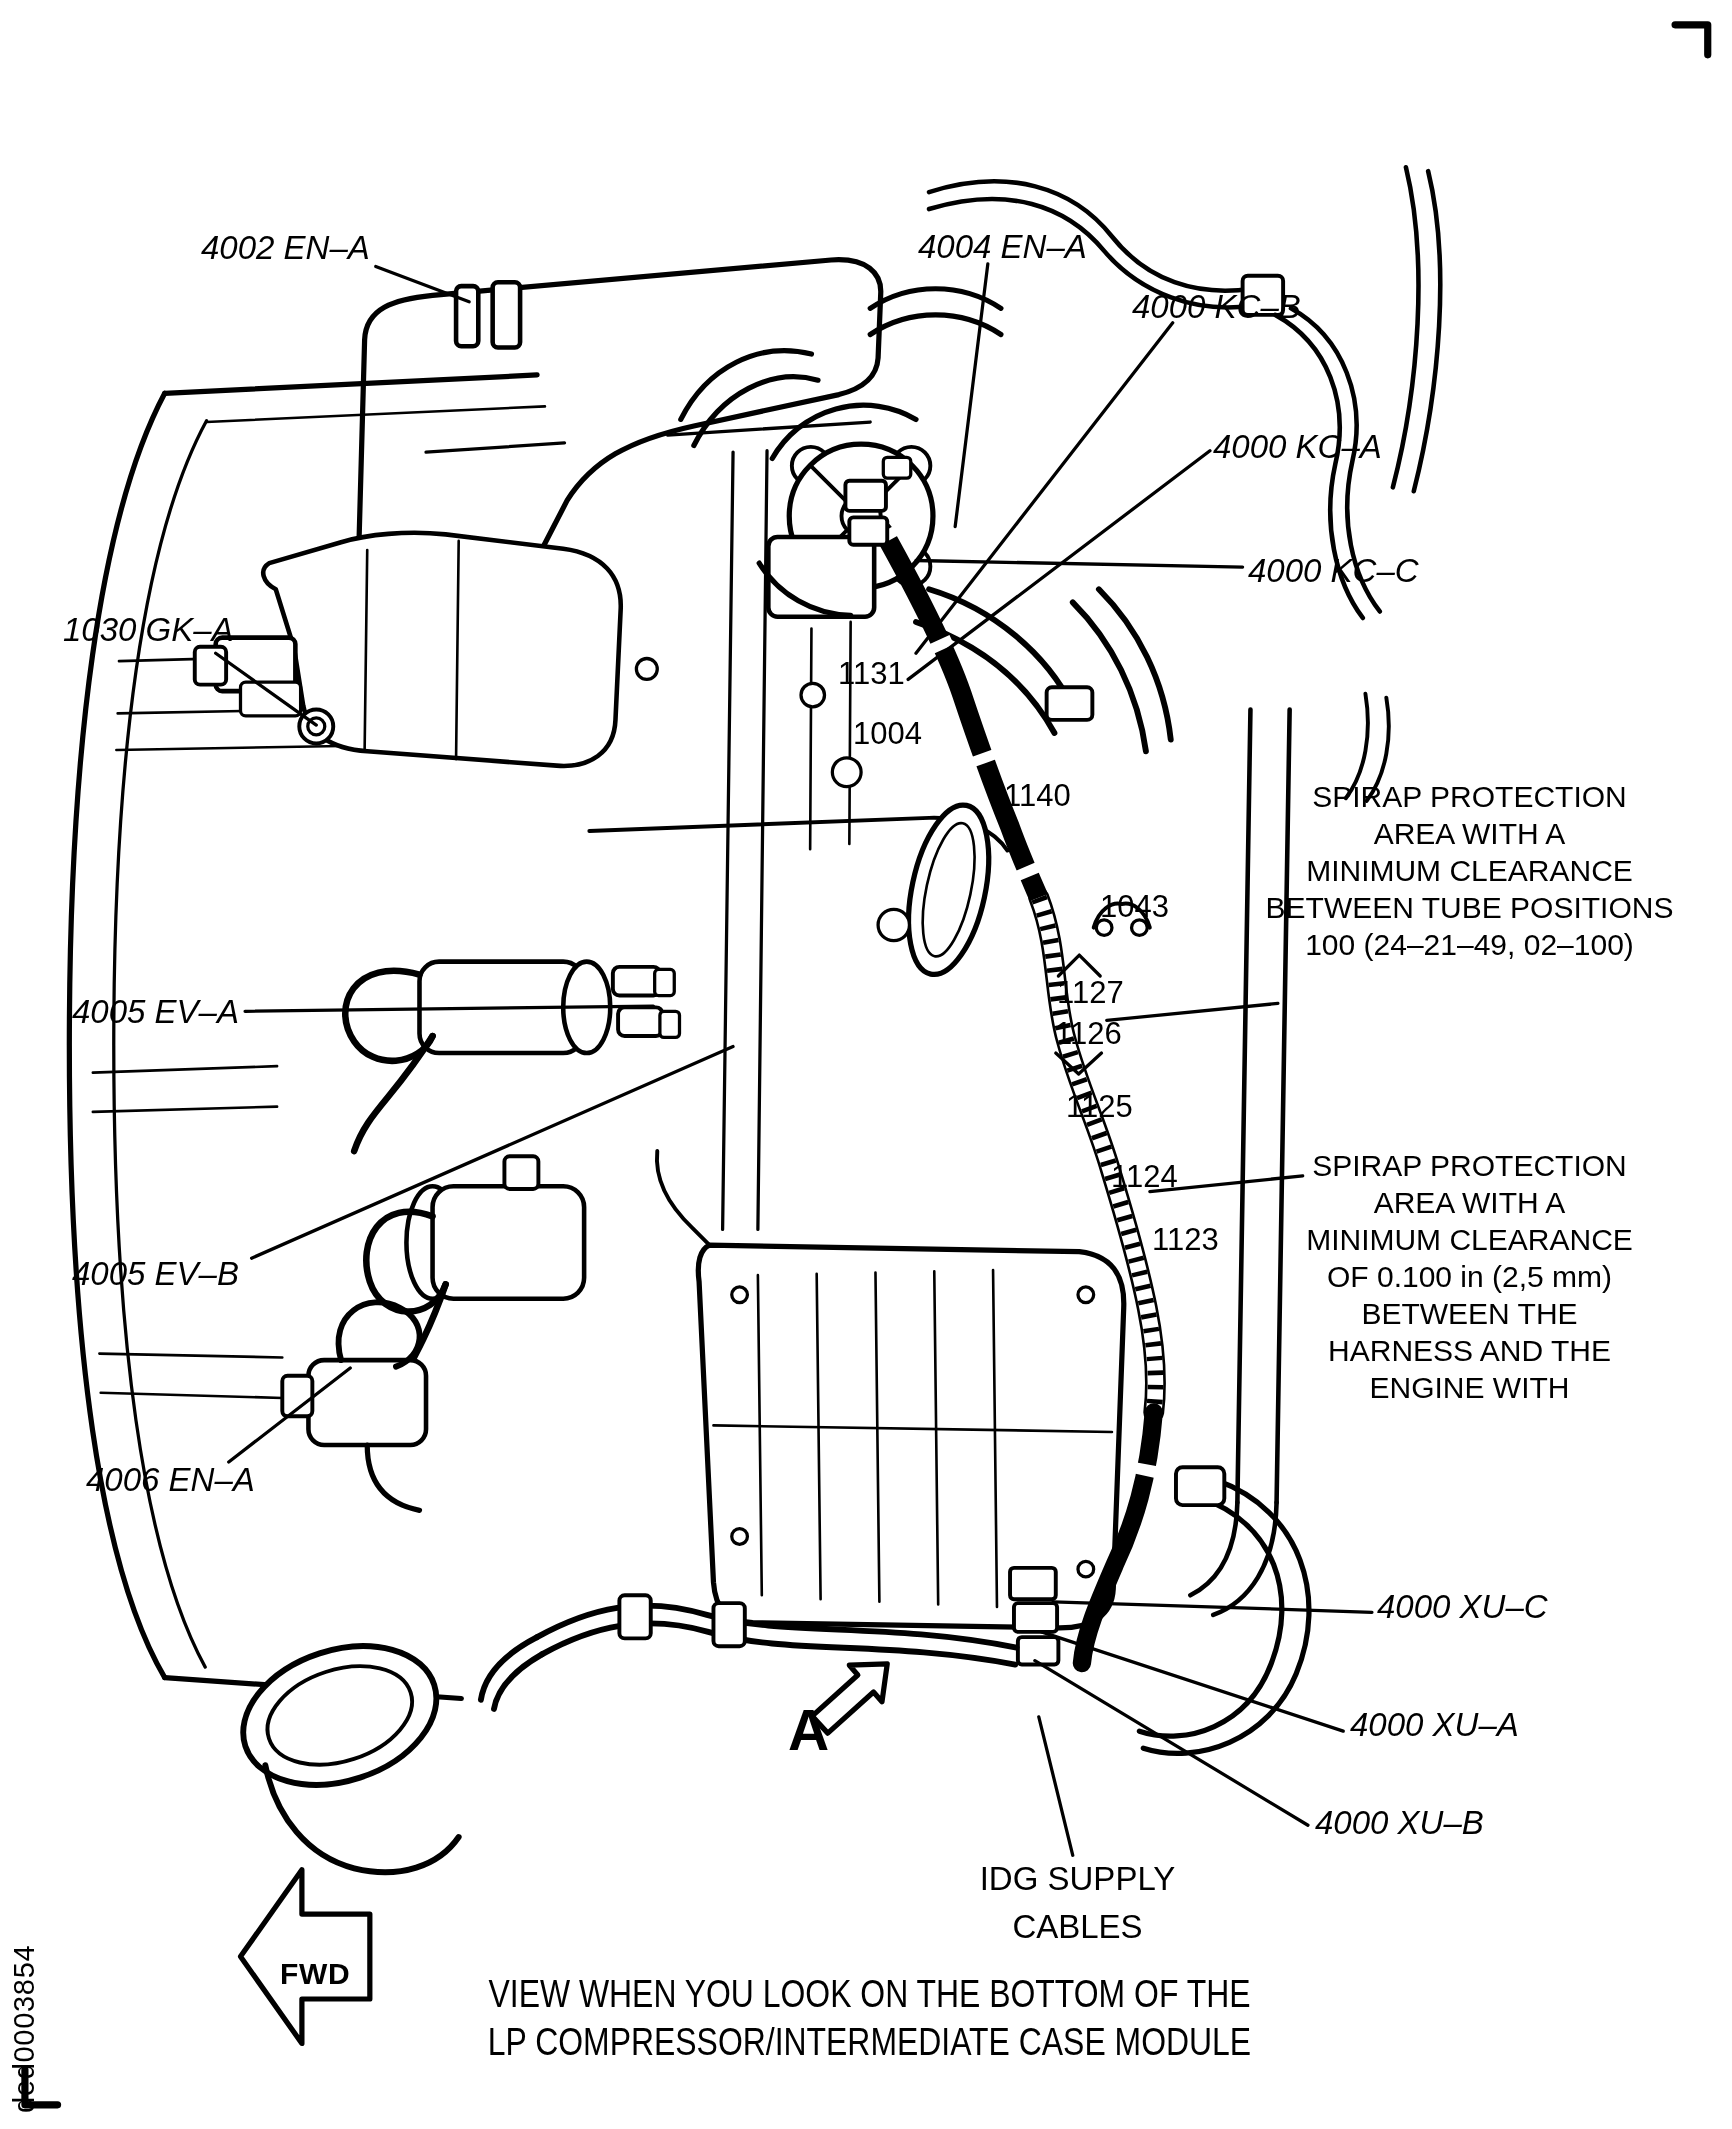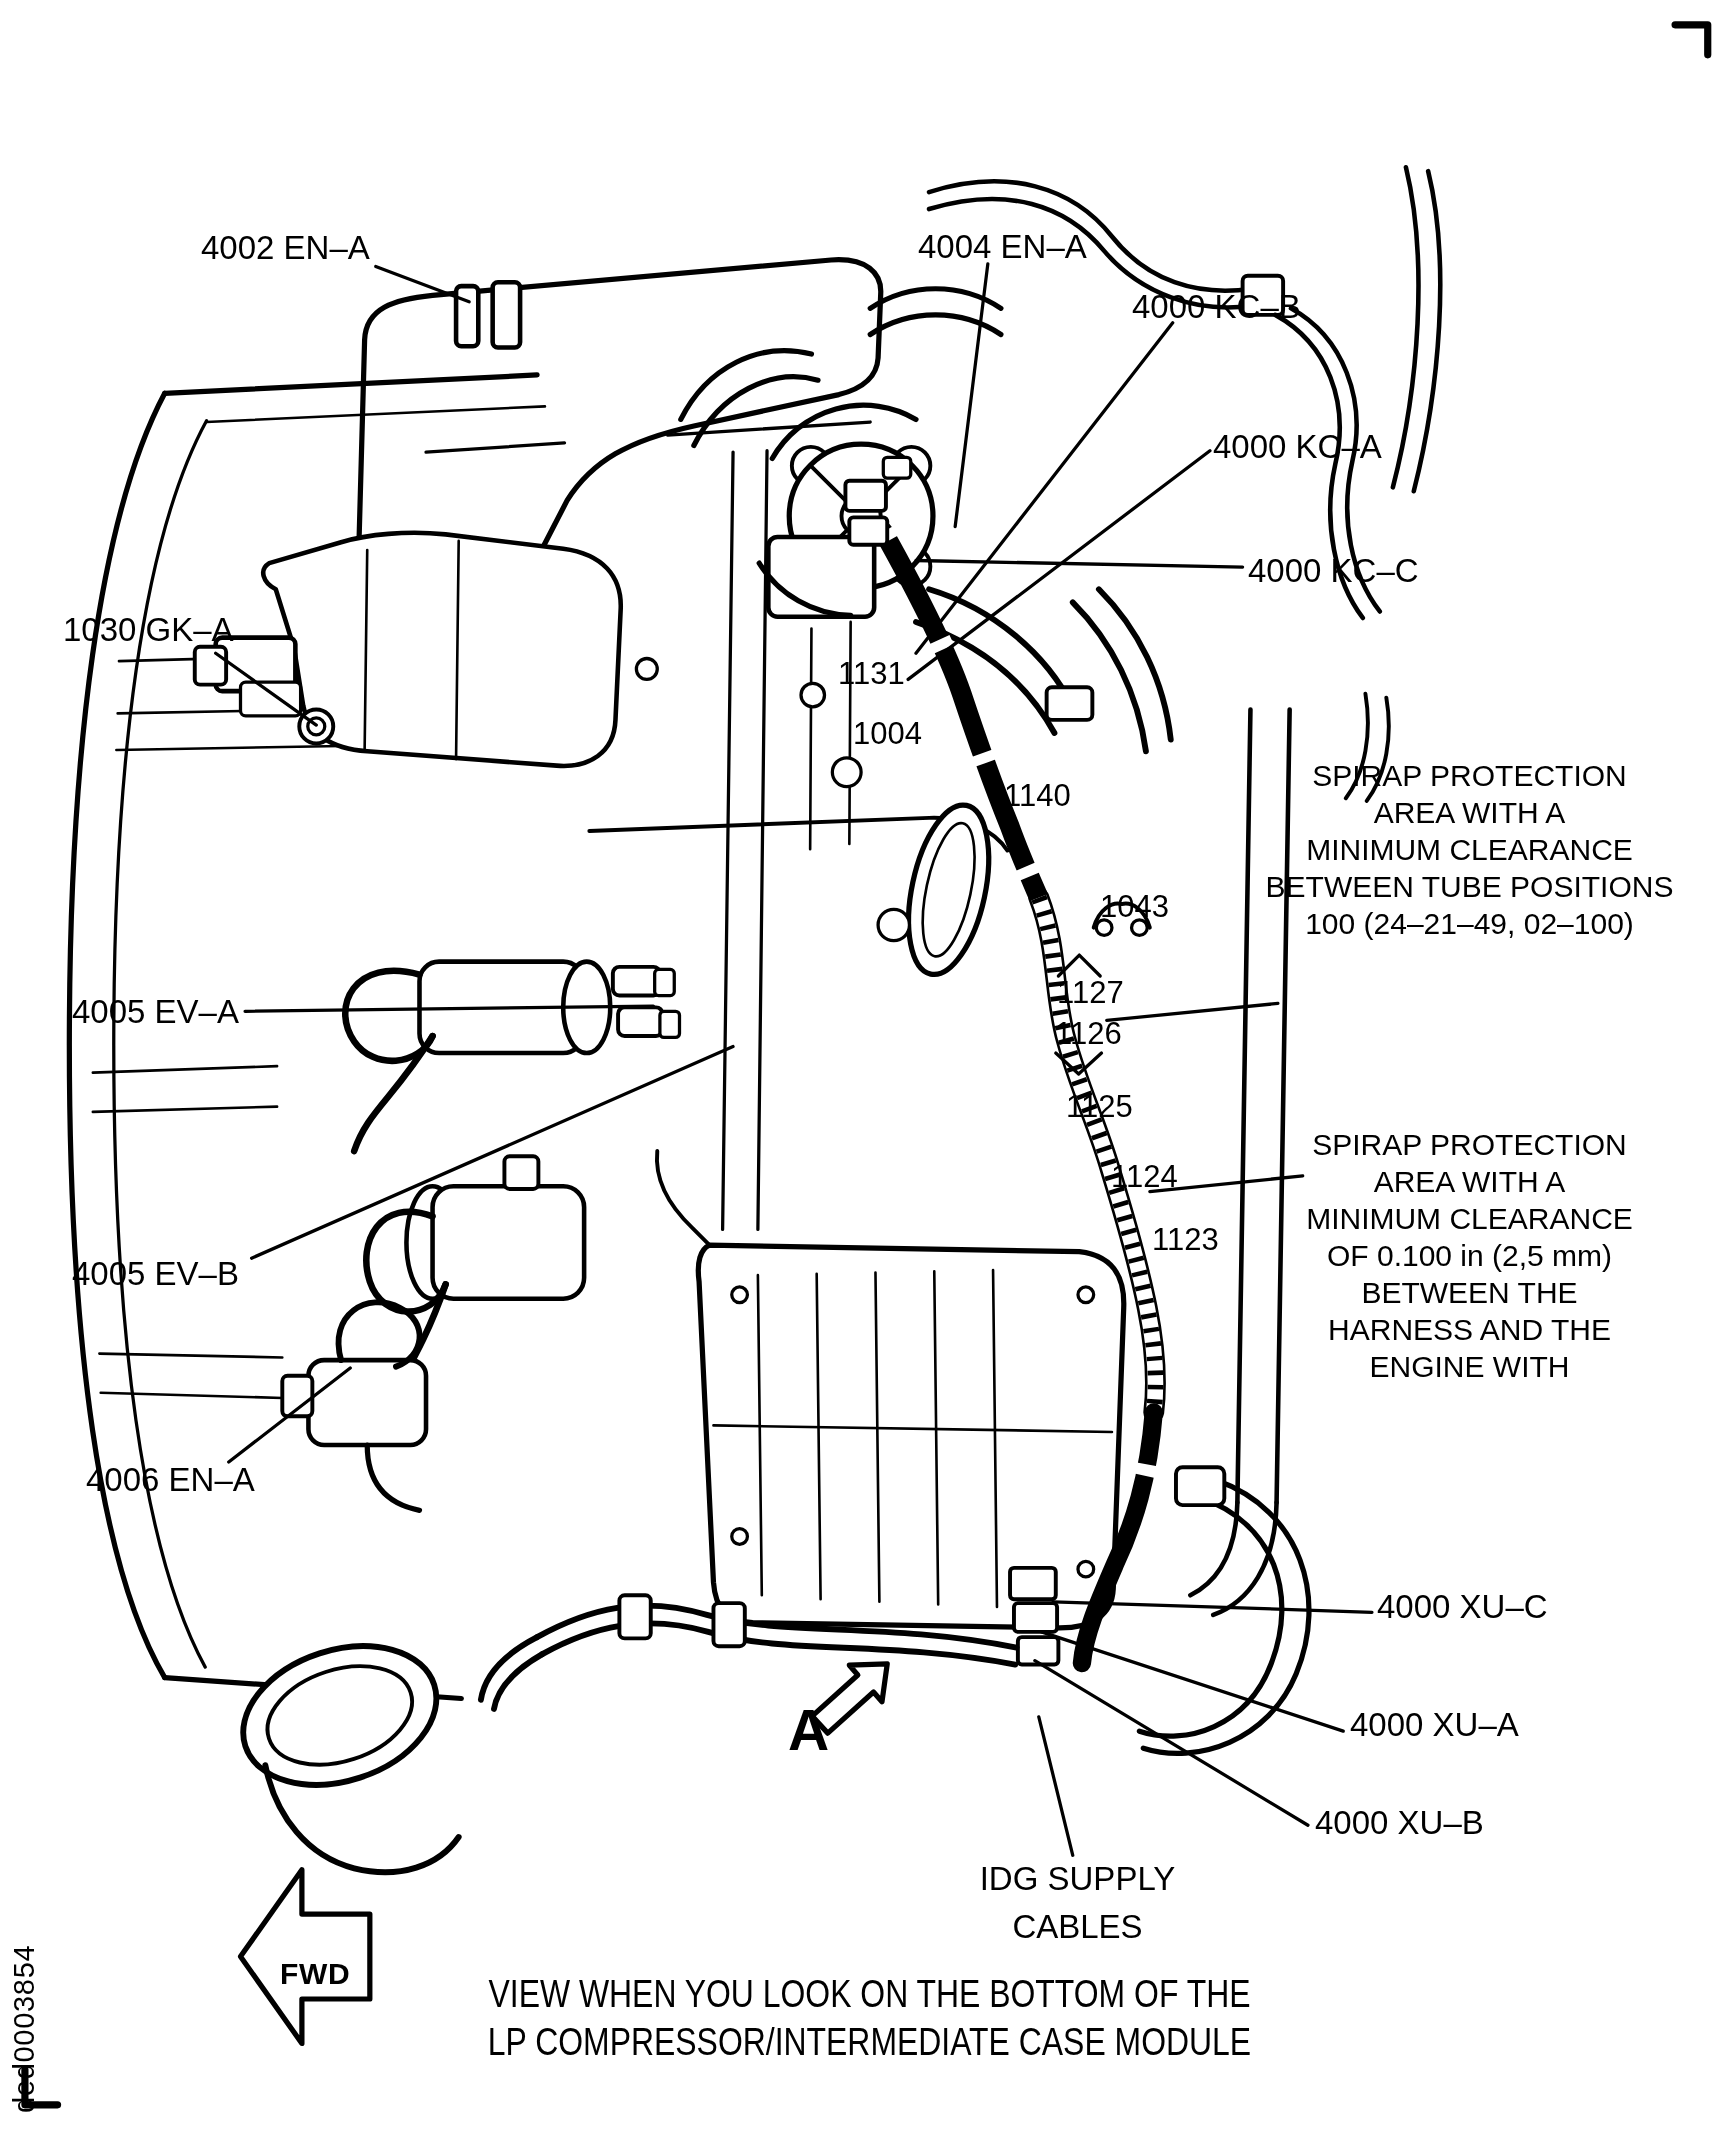--- a/index.html
+++ b/index.html
@@ -1,20 +1,20 @@
 <!DOCTYPE html>
 <html style="font-size:10.5px"><head>
 <meta charset="utf-8">
 <style>
   html,body{margin:0;padding:0;background:#fff;}
   body{width:1732px;height:2129px;position:relative;font-family:"Liberation Sans",sans-serif;color:#000;overflow:hidden;}
   svg{position:absolute;left:0;top:0;}
-  .lbl{position:absolute;font-size:33px;white-space:nowrap;line-height:1.1;}
+  .lbl{position:absolute;font-size:33px;white-space:nowrap;line-height:1.1;font-style:italic;}
   .num{position:absolute;font-size:31px;white-space:nowrap;line-height:1.1;}
-  .note{position:absolute;left:1241px;width:457px;text-align:center;font-size:30px;line-height:37px;}
+  .note{position:absolute;left:1241px;width:457px;text-align:center;font-size:30px;line-height:37px;margin-top:21px;}
   .idg{position:absolute;left:947px;width:261px;top:1855px;text-align:center;font-size:33px;line-height:48px;}
   .caption{position:absolute;left:216px;width:1307px;top:1970px;text-align:center;font-size:38px;line-height:48px;transform:scaleX(0.84);transform-origin:50% 0;}
   .fwdtxt{position:absolute;left:280px;top:1933px;width:107px;font-size:30px;font-weight:bold;letter-spacing:0.7px;margin-top:24px;}
   .aletter{position:absolute;left:788px;top:1697px;font-size:57px;font-weight:bold;}
   .docid{position:absolute;left:7.8px;top:1917px;height:196px;writing-mode:vertical-rl;transform:rotate(180deg);font-size:29px;letter-spacing:0.7px;}
 </style>
 </head>
 <body>
 
 <svg width="1732" height="2129" viewBox="0 0 2651 3259" fill="none" stroke="#000" stroke-linecap="round" stroke-linejoin="round">

